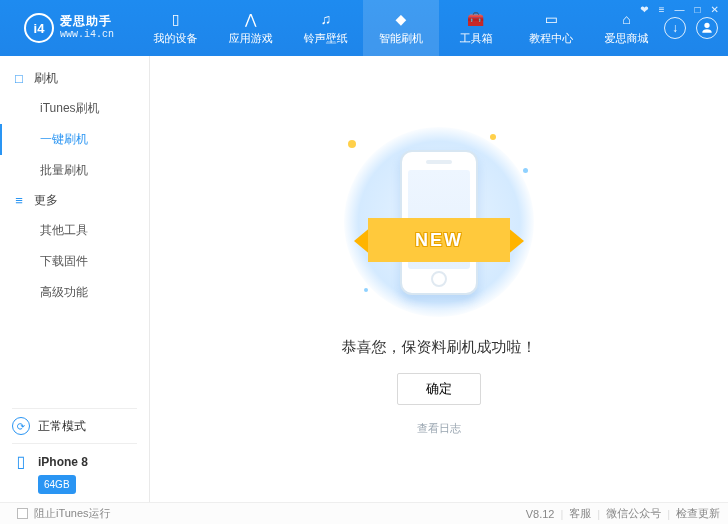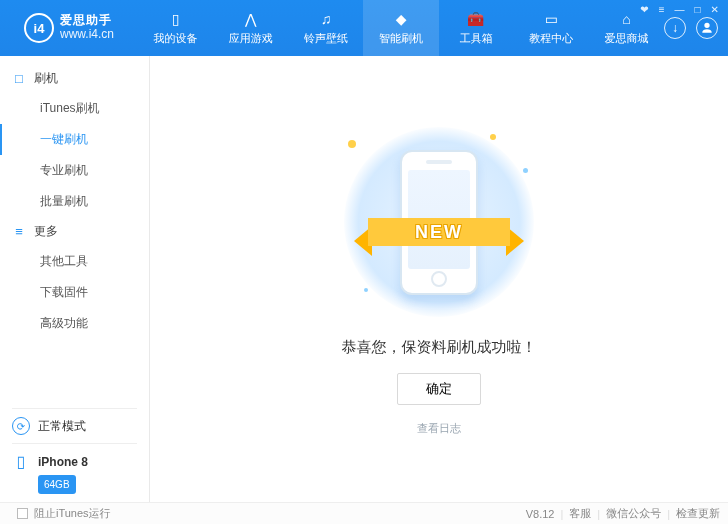--- a/index.html
+++ b/index.html
@@ -4,21 +4,21 @@
 <style>
   * { margin: 0; padding: 0; box-sizing: border-box; font-family: "Microsoft YaHei", Arial, sans-serif; }
   body { width: 728px; height: 524px; background: #fff; overflow: hidden; font-size: 12px; color: #333; }
 
   
   .header { height: 56px; background: linear-gradient(#1e8bf0,#1e85ea); display: flex; align-items: stretch; color: #fff; }
   .logo { display: flex; align-items: center; padding: 0 24px; gap: 6px; }
   .logo-circle { width: 30px; height: 30px; border: 2px solid #fff; border-radius: 50%; display: flex; align-items: center; justify-content: center; font-weight: bold; font-size: 13px; }
   .logo-text { display: flex; flex-direction: column; line-height: 1.15; }
   .logo-text .brand { font-weight: bold; letter-spacing: 1px; }
-  .logo-text .site { font-size: 12px; opacity: .9; }
+  .logo-text .site { font-size: 10px; opacity: .9; font-family: Liberation Mono, monospace; }
   .tabs { display: flex; flex: 1; }
   .tab { flex: 1; display: flex; flex-direction: column; align-items: center; justify-content: center; gap: 3px; cursor: pointer; position: relative; }
   .tab.active { background: rgba(255,255,255,.15); }
   .tab .ticon { width: 18px; height: 18px; display: flex; align-items: center; justify-content: center; font-size: 14px; }
   .tab .tlabel { font-size: 11px; }
   .win-icons { position: absolute; top: 4px; right: 6px; display: flex; gap: 4px; color: #dfefff; font-size: 10px; }
   .win-icons span { cursor: pointer; padding: 0 3px; }
   .hdr-right { display: flex; align-items: center; padding-right: 10px; gap: 10px; }
   .circ-btn { width: 22px; height: 22px; border: 1.4px solid rgba(255,255,255,.85); border-radius: 50%; display: flex; align-items: center; justify-content: center; font-size: 12px; cursor: pointer; }
 
@@ -45,21 +45,21 @@
   
   .main { flex: 1; display: flex; flex-direction: column; align-items: center; justify-content: center; gap: 16px; }
   .illus { width: 230px; height: 200px; position: relative; display:flex; align-items:center; justify-content:center; }
   .illus .halo { position:absolute; width:190px; height:190px; border-radius:50%; background: radial-gradient(circle,#e9f4ff 0%, #d4eaff 60%, rgba(255,255,255,0) 72%); }
   .illus .dot { position:absolute; border-radius:50%; background:#ffd04a; }
   .phone { position: relative; width: 78px; height: 145px; background: #fff; border: 2px solid #d7e6f2; border-radius: 12px; box-shadow: 0 6px 10px rgba(30,110,200,.15); z-index:2; }
   .phone::before { content:""; position:absolute; top:8px; left:50%; transform:translateX(-50%); width:26px; height:4px; background:#e6eef5; border-radius:3px; }
   .phone::after { content:""; position:absolute; bottom:6px; left:50%; transform:translateX(-50%); width:12px; height:12px; border:2px solid #e0e9f1; border-radius:50%; }
   .phone .screen { position:absolute; top:18px; left:6px; right:6px; bottom:24px; background:linear-gradient(#eef6ff,#e6f1fd); border-radius:3px; }
   .ribbon { position:absolute; z-index:3; top:90px; left:50%; transform:translateX(-50%); width:170px; height:50px; }
-  .ribbon .band { position:absolute; left:14px; right:14px; top:6px; height:28px; background:#ffc93c; display:flex; align-items:center; justify-content:center; color:#fff; font-weight:900; font-size:18px; letter-spacing:2px; text-shadow: -1px -1px 0 #e9a400,1px -1px 0 #e9a400,-1px 1px 0 #e9a400,1px 1px 0 #e9a400; }
+  .ribbon .band { position:absolute; left:14px; right:14px; top:6px; height:44px; background:#ffc93c; display:flex; align-items:center; justify-content:center; color:#fff; font-weight:900; font-size:18px; letter-spacing:2px; text-shadow: -1px -1px 0 #e9a400,1px -1px 0 #e9a400,-1px 1px 0 #e9a400,1px 1px 0 #e9a400; }
   .ribbon .tail { position:absolute; top:14px; width:0;height:0; border-top:15px solid transparent; border-bottom:15px solid transparent; }
   .ribbon .tail.l { left:0; border-right:18px solid #ffb400; }
   .ribbon .tail.r { right:0; border-left:18px solid #ffb400; }
 
   .msg { font-size: 15px; color: #333; }
   .ok-btn { border:1px solid #d9d9d9; background:#fff; padding:6px 28px; font-size:13px; cursor:pointer; border-radius:2px; }
   .view-log { font-size:11px; color:#9aa6b1; cursor:pointer; }
 
   
   .footer { position:absolute; bottom:0; left:0; right:0; height:22px; background:#fcfcfc; border-top:1px solid #eee; display:flex; align-items:center; font-size:11px; color:#888; padding:0 8px; }
@@ -132,21 +132,20 @@
 <div class="body">
 
   <div class="sidebar">
     <div class="sb-scroll" id="sb-scroll">
         <div class="sb-cat">
           <span class="cicon">□</span>
           <span>刷机</span>
         </div>
         <div class="sb-item">iTunes刷机</div>
         <div class="sb-item active">一键刷机</div>
-        <div class="sb-item">专业刷机</div>
         <div class="sb-item">批量刷机</div>
         <div class="sb-cat">
           <span class="cicon">≡</span>
           <span>更多</span>
         </div>
         <div class="sb-item">其他工具</div>
         <div class="sb-item">下载固件</div>
         <div class="sb-item">高级功能</div>
       </div>
     <div class="sb-bottom">

